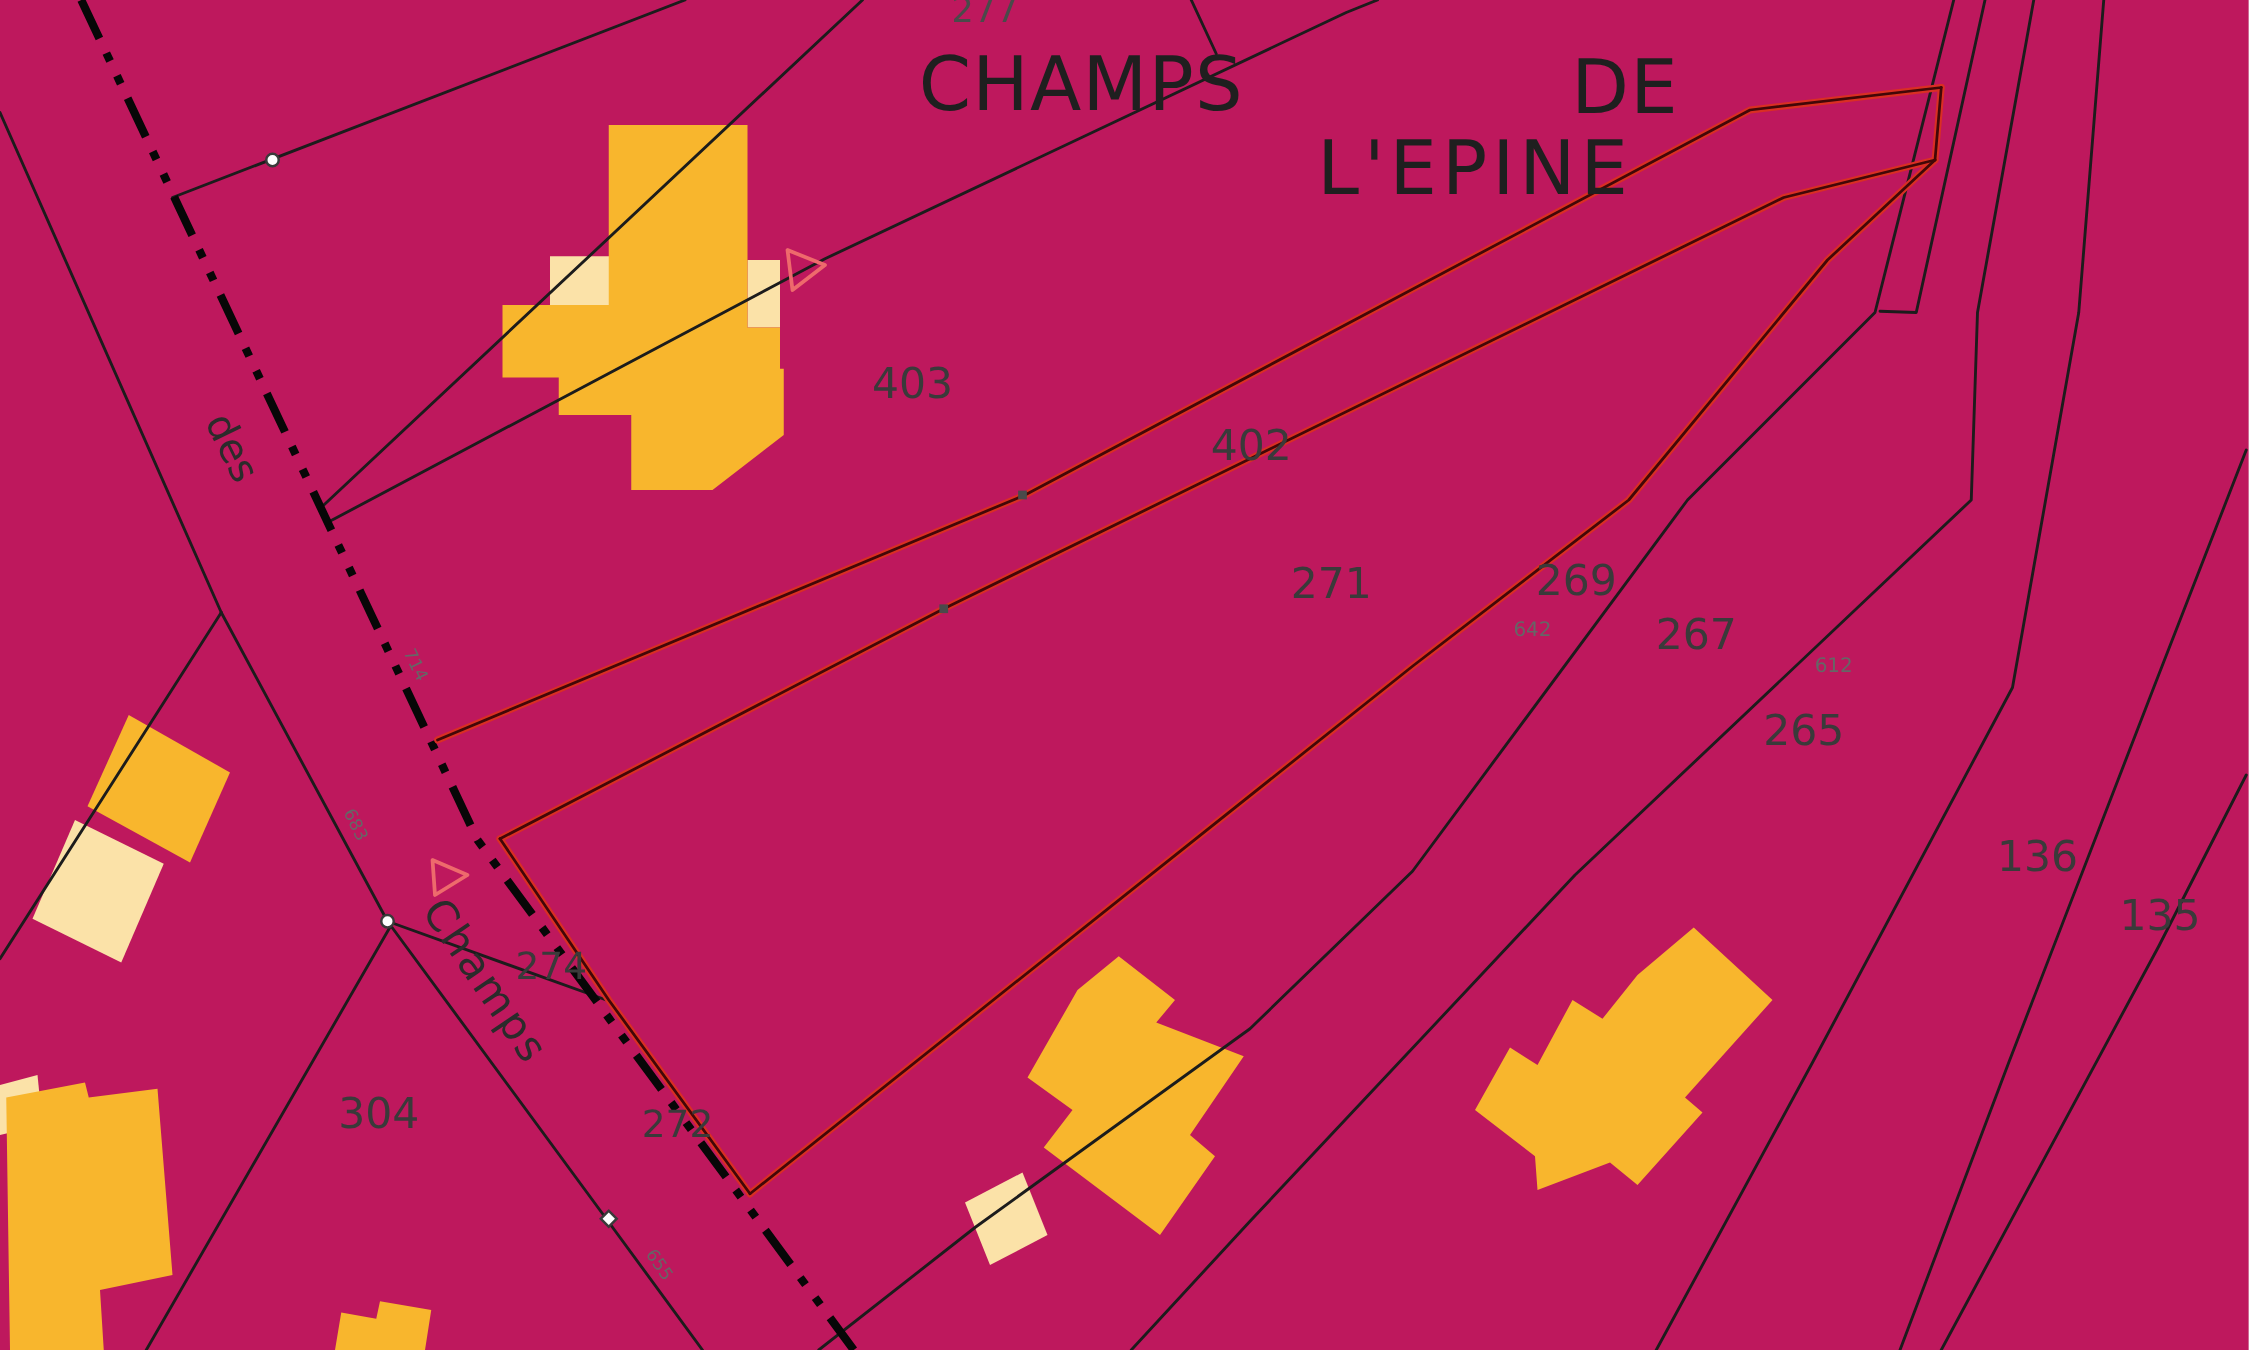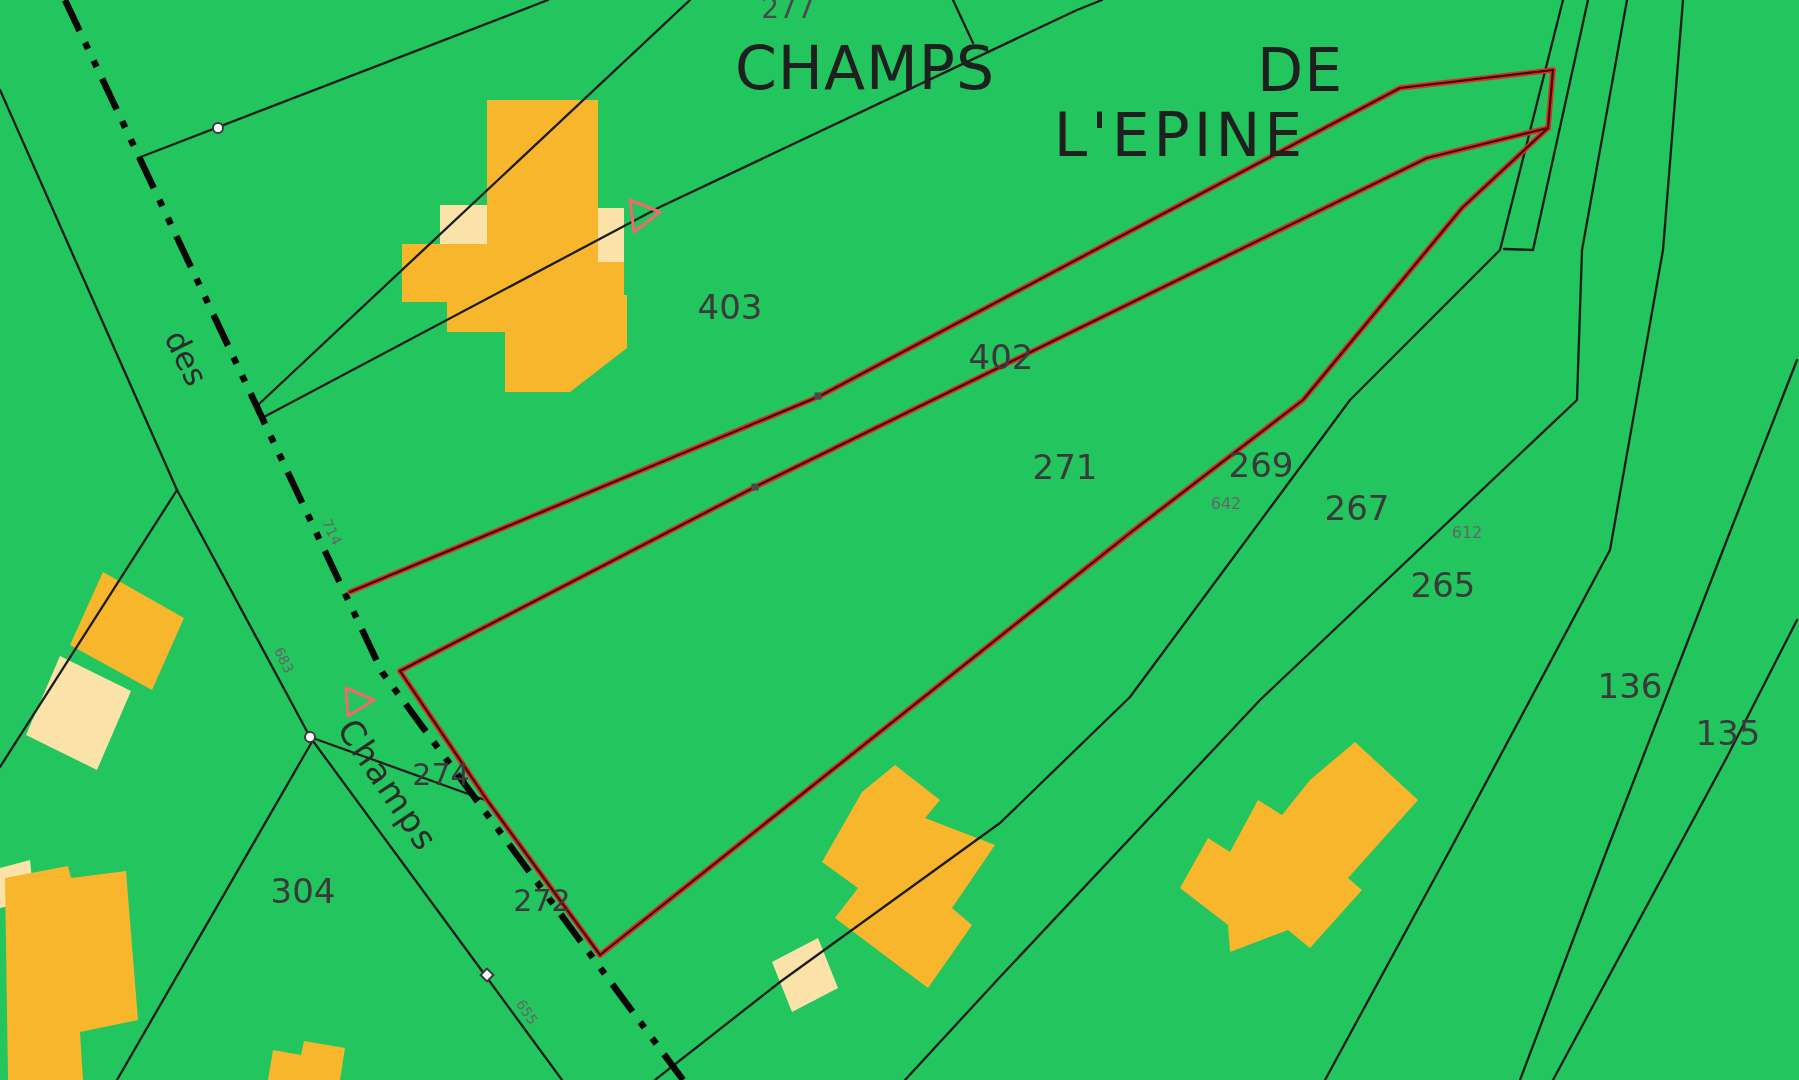--- a/index.html
+++ b/index.html
@@ -1,17 +1,17 @@
 <!DOCTYPE html>
 <html><head>
 <meta charset="utf-8">
 <style>
   html,body{margin:0;padding:0;background:#e8e8e8;}
   #stage{
-    position:relative;width:1799px;height:1080px;background:#22c55e;
+    position:relative;width:1799px;height:1080px;background:#be185d;
     overflow:hidden;font-family:"DejaVu Sans","Liberation Sans",sans-serif;
   }
   #map-svg{position:absolute;left:0;top:0;}
   text{user-select:none;}
 </style>
 </head>
 <body>
 
 <div id="stage">
   <svg id="map-svg" width="1799" height="1080" viewBox="0 0 1799 1080" xmlns="http://www.w3.org/2000/svg">

